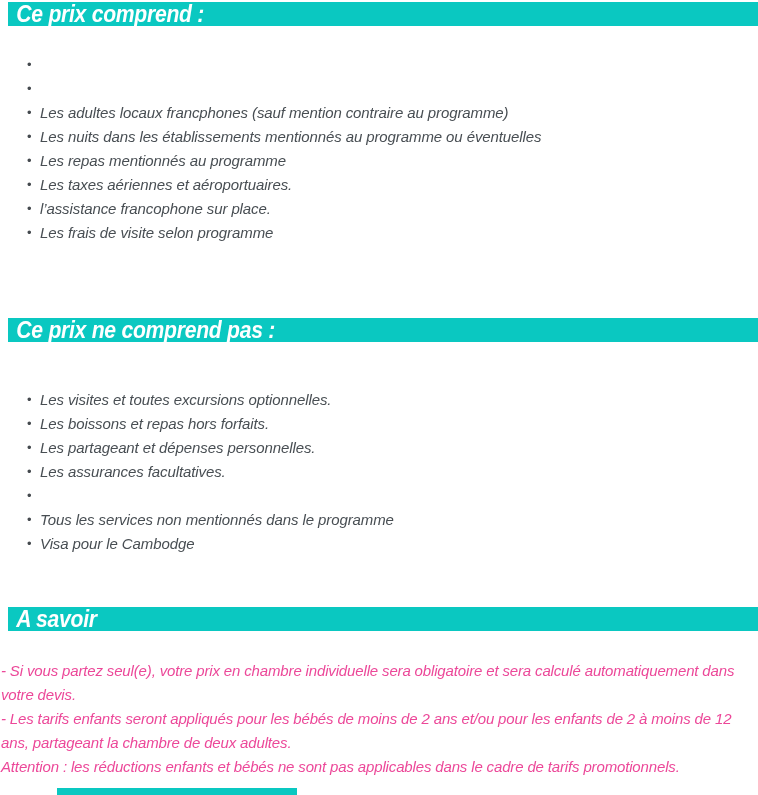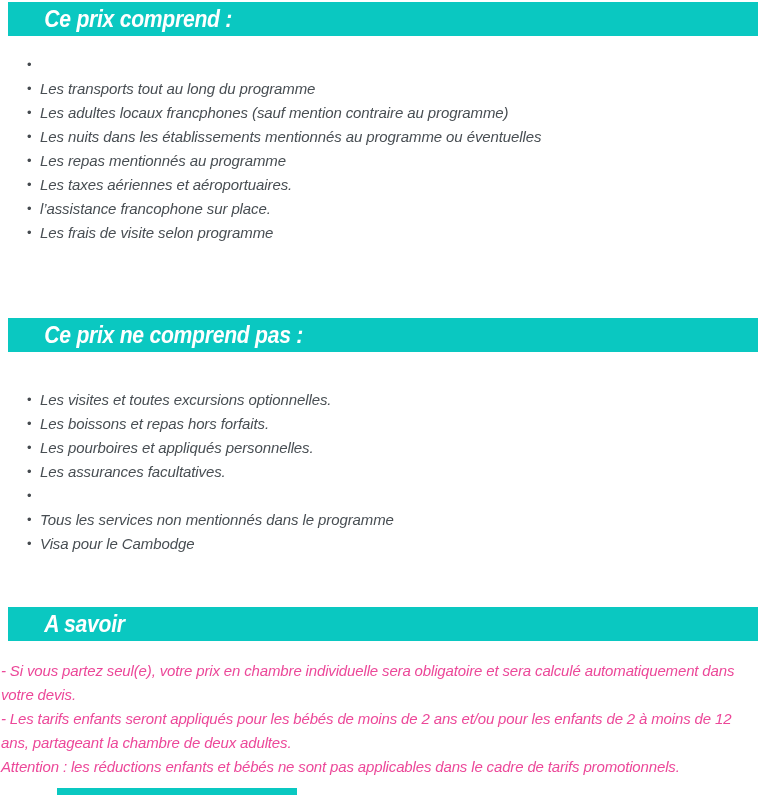--- a/index.html
+++ b/index.html
@@ -13,27 +13,26 @@
     height: 795px;
     overflow: hidden;
     background: #ffffff;
     font-family: "Liberation Sans", sans-serif;
   }
   
   .section-bar {
     position: absolute;
     left: 8px;
     right: 0;
-    height: 34px;
+    height: 24px;
     background: #0AC8C1;
     color: #ffffff;
     display: flex;
     align-items: center;
     overflow: hidden;
-    padding-left: 28px;
   }
   .section-bar .bar-title {
     display: inline-block;
     padding-left: 9px;
     font-size: 23px;
     font-weight: bold;
     font-style: italic;
     letter-spacing: -0.3px;
     transform: scaleX(0.92);
     transform-origin: left center;
@@ -105,36 +104,36 @@
 </head>
 <body>
 
 <div class="page">
 
   <div class="section-bar" id="bar-includes">
     <span class="bar-title">Ce prix comprend :</span>
   </div>
   <ul class="bullet-list" id="list-includes">
     <li><span class="bullet">•</span></li>
-    <li><span class="bullet">•</span><span>Les transports tout au long du programme</span></li>
+    <li><span class="bullet">•</span></li>
     <li><span class="bullet">•</span><span>Les adultes locaux francphones (sauf mention contraire au programme)</span></li>
     <li><span class="bullet">•</span><span>Les nuits dans les établissements mentionnés au programme ou éventuelles</span></li>
     <li><span class="bullet">•</span><span>Les repas mentionnés au programme</span></li>
     <li><span class="bullet">•</span><span>Les taxes aériennes et aéroportuaires.</span></li>
     <li><span class="bullet">•</span><span>l’assistance francophone sur place.</span></li>
     <li><span class="bullet">•</span><span>Les frais de visite selon programme</span></li>
   </ul>
 
   <div class="section-bar" id="bar-excludes">
     <span class="bar-title">Ce prix ne comprend pas :</span>
   </div>
   <ul class="bullet-list" id="list-excludes">
     <li><span class="bullet">•</span><span>Les visites et toutes excursions optionnelles.</span></li>
     <li><span class="bullet">•</span><span>Les boissons et repas hors forfaits.</span></li>
-    <li><span class="bullet">•</span><span>Les pourboires et appliqués personnelles.</span></li>
+    <li><span class="bullet">•</span><span>Les partageant et dépenses personnelles.</span></li>
     <li><span class="bullet">•</span><span>Les assurances facultatives.</span></li>
     <li><span class="bullet">•</span></li>
     <li><span class="bullet">•</span><span>Tous les services non mentionnés dans le programme</span></li>
     <li><span class="bullet">•</span><span>Visa pour le Cambodge</span></li>
   </ul>
 
   <div class="section-bar" id="bar-asavoir">
     <span class="bar-title">A savoir</span>
   </div>
   <div class="notes">

